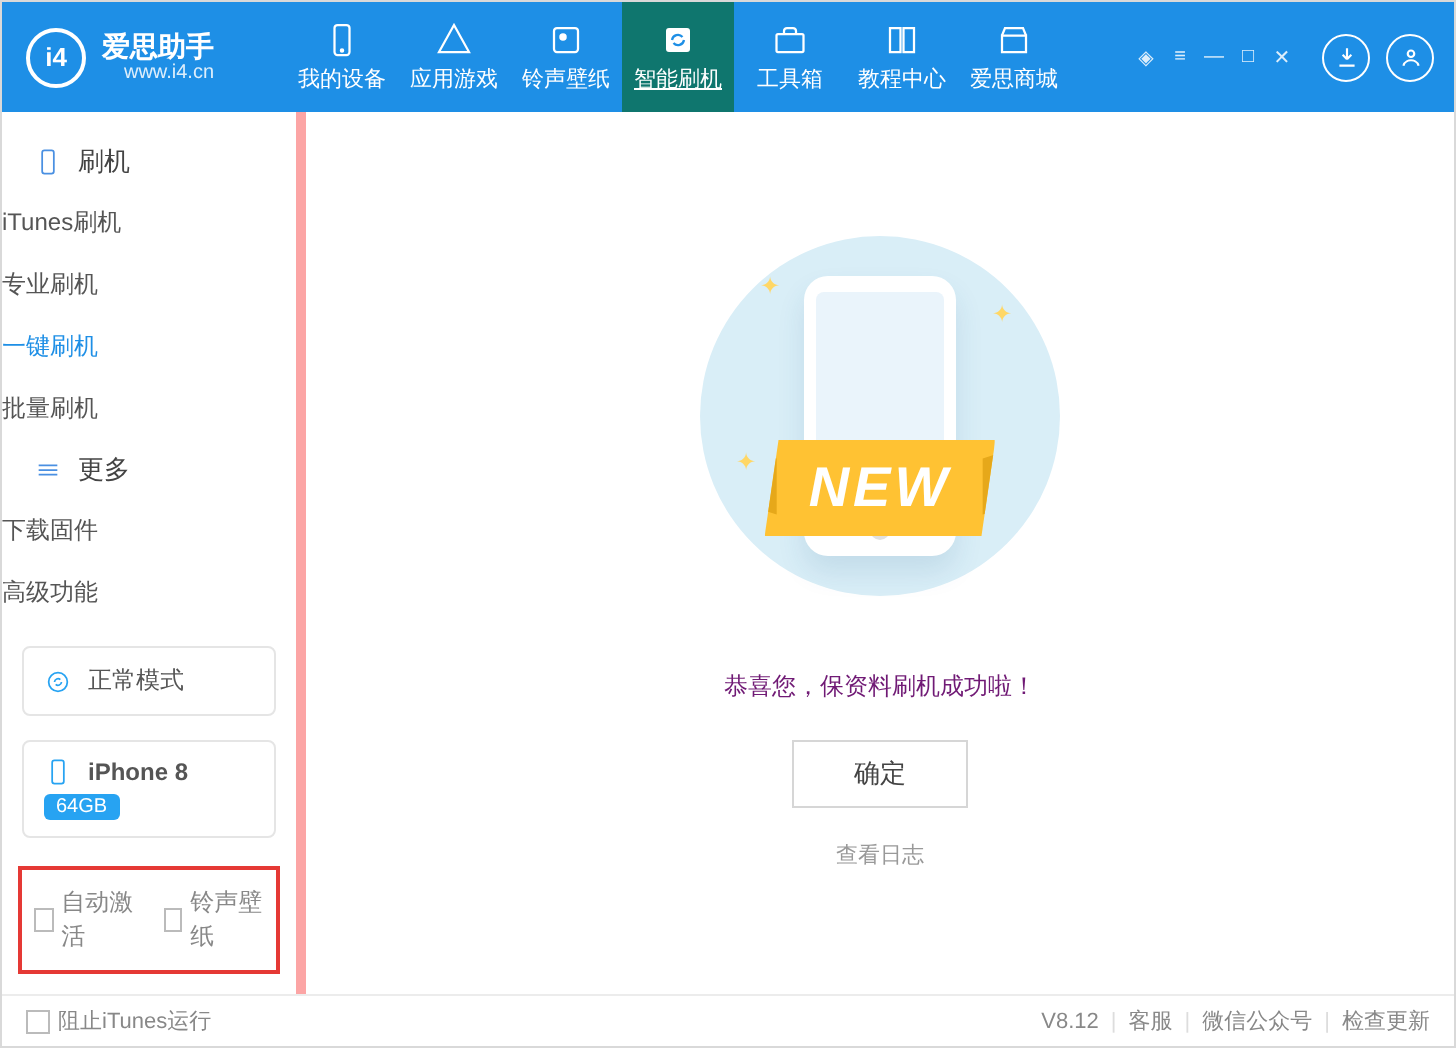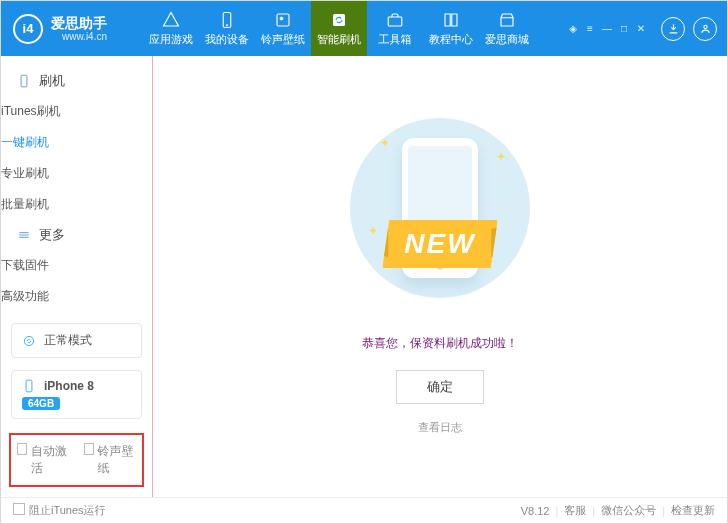--- a/index.html
+++ b/index.html
@@ -8,43 +8,43 @@
   
   .header{display:flex;align-items:stretch;background:#1e8fe6;color:#fff;height:55px;padding:0 10px 0 12px;}
   .brand{display:flex;align-items:center;gap:8px;min-width:120px;}
   .brand-logo{width:30px;height:30px;border-radius:999px;border:2px solid #fff;display:flex;align-items:center;justify-content:center;font-weight:700;font-size:13px;text-align:center;}
   .brand-text{display:flex;flex-direction:column;line-height:1.15;align-items:flex-end;}
   .brand-title{font-size:14px;font-weight:700;}
   .brand-url{font-size:10px;opacity:.85;}
   .nav{display:flex;margin-left:10px;}
   .nav-item{display:flex;flex-direction:column;align-items:center;justify-content:center;gap:3px;width:56px;height:55px;cursor:pointer;}
   .nav-item svg{width:18px;height:18px;fill:#fff;stroke:#fff;}
-  .nav-item.active{background:#4d7c0f;}
+  .nav-item.active{background:#0f766e;text-decoration:underline;}
   .nav-label{font-size:11px;}
   .header-right{margin-left:auto;display:flex;align-items:center;gap:4px;}
   .win-btns{display:flex;gap:5px;margin-right:6px;}
   .win-btn{width:12px;height:12px;display:flex;align-items:center;justify-content:center;font-size:10px;color:#fff;cursor:pointer;opacity:.85;}
   .circ-btn{width:24px;height:24px;border:1.5px solid #fff;border-radius:999px;display:flex;align-items:center;justify-content:center;cursor:pointer;margin-left:4px;}
   .circ-btn svg{width:13px;height:13px;stroke:#fff;fill:none;}
   
   .body{display:flex;flex:1;min-height:0;}
-  .sidebar{width:152px;border-right:1px solid #fca5a5;display:flex;flex-direction:column;padding:10px 0 0;}
+  .sidebar{width:152px;border-right:5px solid #fca5a5;display:flex;flex-direction:column;padding:10px 0 0;}
   .sb-group{padding:6px 16px;display:flex;align-items:center;gap:8px;font-size:13px;color:#444;}
   .sb-group svg{width:14px;height:14px;stroke:#4a90e2;fill:none;}
   .sb-list{display:flex;flex-direction:column;}
   .sb-item{padding:7px 0;font-size:12px;color:#555;cursor:pointer;}
   .sb-item.active{color:#1e8fe6;}
   .sb-spacer{flex:1;}
   .sb-devbox{margin:6px 10px;border:1px solid #e5e5e5;border-radius:4px;padding:8px 10px;display:flex;align-items:center;gap:8px;font-size:12px;color:#555;}
   .sb-devbox svg{width:14px;height:14px;}
   .sb-dev2{flex-direction:column;align-items:flex-start;gap:4px;}
   .sb-dev2 .row{display:flex;align-items:center;gap:8px;font-weight:700;}
-  .badge{background:#27a3f2;color:#fff;border-radius:3px;font-size:10px;padding:1px 6px;font-weight:700;}
+  .badge{background:#27a3f2;color:#fff;border-radius:3px;font-size:10px;padding:1px 6px;font-weight:400;}
   .sb-opts{margin:8px 8px 10px;border:2px solid #e53935;padding:8px 6px;display:flex;gap:14px;font-size:12px;color:#888;}
-  .cb{display:flex;align-items:flex-start;gap:4px;cursor:pointer;}
+  .cb{display:flex;align-items:center;gap:4px;cursor:pointer;}
   .cb .box{width:12px;height:12px;border:1px solid #bbb;background:#fff;}
   
   .main{flex:1;display:flex;flex-direction:column;align-items:center;justify-content:center;background:#fff;}
   .illus{position:relative;width:180px;height:180px;border-radius:999px;background:#d9eef7;display:flex;align-items:center;justify-content:center;}
   .phone{width:76px;height:140px;background:#fff;border-radius:12px;box-shadow:0 8px 14px rgba(30,90,140,.12);display:flex;align-items:center;justify-content:center;flex-direction:column;}
   .phone .screen{width:64px;height:110px;background:#eaf4fb;border-radius:4px;}
   .phone .home{width:10px;height:10px;border-radius:999px;background:#e0e0e0;margin-top:4px;}
   .ribbon{position:absolute;bottom:30px;left:50%;transform:translateX(-50%);background:#ffc233;color:#fff;font-weight:800;font-size:28px;letter-spacing:2px;padding:8px 22px;font-style:italic;clip-path:polygon(6% 0,100% 0,94% 100%,0 100%);}
   .ribbon::before,.ribbon::after{content:"";position:absolute;top:6px;width:20px;height:28px;background:#e6a81a;z-index:-1;}
   .ribbon::before{left:-14px;transform:skewY(18deg);}
@@ -71,30 +71,30 @@
           <span>i4</span>
         </div>
       <div class="brand-text">
         <span class="brand-title">爱思助手</span>
         <span class="brand-url">www.i4.cn</span>
       </div>
     </div>
     <div class="nav">
       <div class="nav-item">
         <svg viewBox="0 0 24 24">
-            <path d="M12 2 L22 20 H2 Z" fill="none" stroke-width="1.5"></path>
-          </svg>
-        <span class="nav-label">应用游戏</span>
-      </div>
-      <div class="nav-item">
-        <svg viewBox="0 0 24 24">
             <rect x="7" y="2" width="10" height="20" rx="2" fill="none" stroke-width="1.5"></rect>
             <circle cx="12" cy="19" r="1" fill="#fff"></circle>
           </svg>
         <span class="nav-label">我的设备</span>
+      </div>
+      <div class="nav-item">
+        <svg viewBox="0 0 24 24">
+            <path d="M12 2 L22 20 H2 Z" fill="none" stroke-width="1.5"></path>
+          </svg>
+        <span class="nav-label">应用游戏</span>
       </div>
       <div class="nav-item">
         <svg viewBox="0 0 24 24">
             <rect x="4" y="4" width="16" height="16" rx="2" fill="none" stroke-width="1.5"></rect>
             <circle cx="10" cy="10" r="2" fill="#fff"></circle>
           </svg>
         <span class="nav-label">铃声壁纸</span>
       </div>
       <div class="nav-item active">
         <svg viewBox="0 0 24 24">
@@ -149,22 +149,22 @@
   <div class="body">
     <div class="sidebar">
       <div class="sb-group">
         <svg viewBox="0 0 24 24">
             <rect x="7" y="2" width="10" height="20" rx="2" stroke-width="1.5"></rect>
           </svg>
         <span>刷机</span>
       </div>
       <div class="sb-list">
         <span class="sb-item">iTunes刷机</span>
+        <span class="sb-item">专业刷机</span>
         <span class="sb-item active">一键刷机</span>
-        <span class="sb-item">专业刷机</span>
         <span class="sb-item">批量刷机</span>
       </div>
       <div class="sb-group">
         <svg viewBox="0 0 24 24">
             <path d="M4 8h16M4 12h16M4 16h16" stroke-width="1.5"></path>
           </svg>
         <span>更多</span>
       </div>
       <div class="sb-list">
         <span class="sb-item">下载固件</span>

